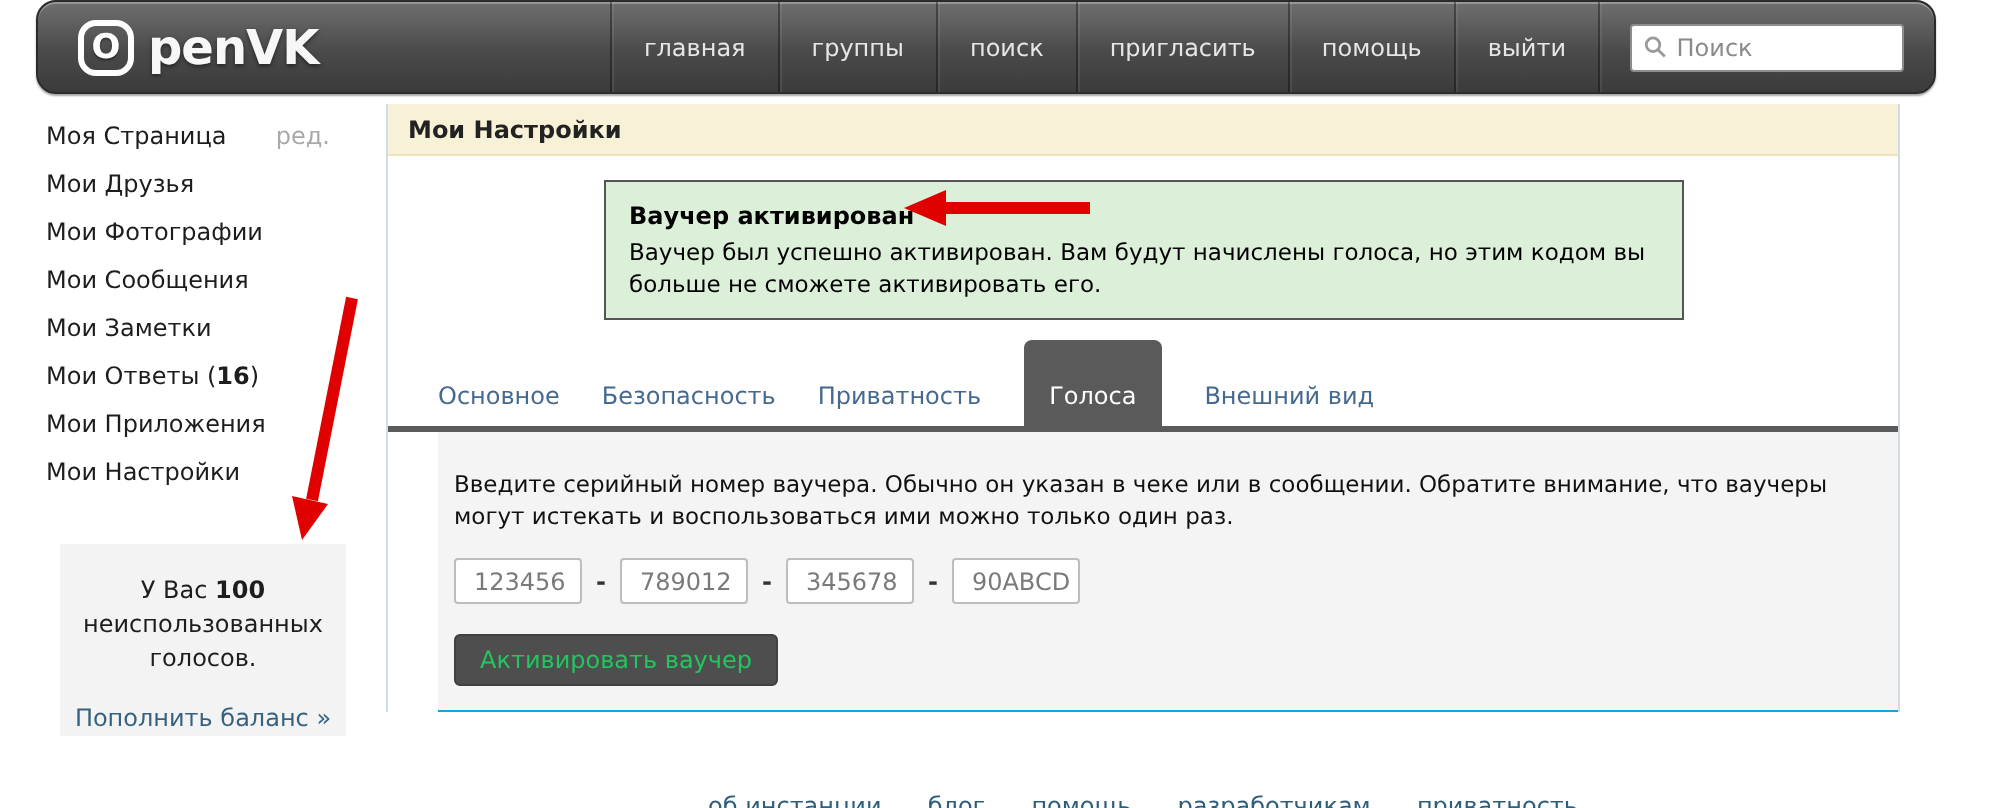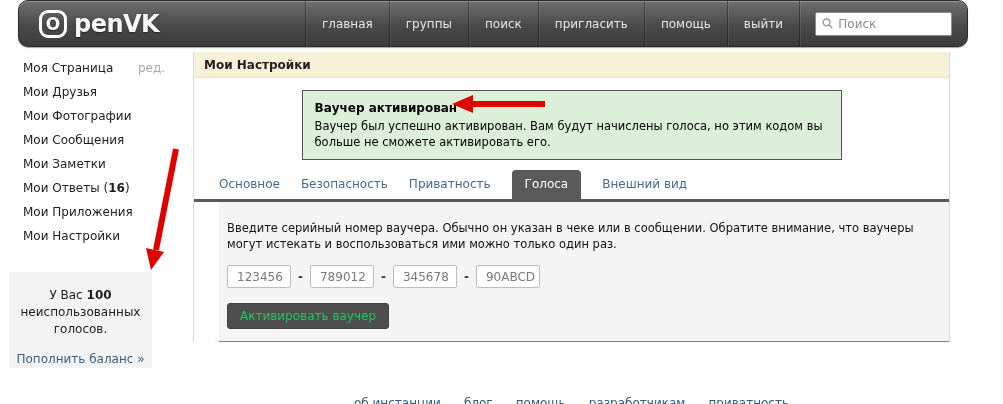--- a/index.html
+++ b/index.html
@@ -43,21 +43,21 @@
     font-family:"DejaVu Sans", sans-serif; color:#444; background:transparent; }
   .searchbox input::placeholder { color:#8a8a8a; }
 
   
   .sidebar { position:absolute; left:23px; top:62px; width:142px; font-size:12px; }
   .side-item { display:flex; justify-content:space-between; margin-bottom:11px;
     height:13px; line-height:13px; }
   .side-link { color:#1d1d1d; cursor:pointer; white-space:nowrap; }
   .side-edit { color:#a9a9a9; cursor:pointer; }
   .balance-box {
-    position:absolute; left:9px; top:272px; width:143px; height:96px;
+    position:absolute; left:30px; top:272px; width:143px; height:96px;
     background:#f3f3f3; text-align:center; font-size:12px; color:#1d1d1d;
     padding-top:15px; line-height:17px;
   }
   .balance-link { display:block; margin-top:13px; color:#36627f; cursor:pointer; }
 
   
   .main {
     position:absolute; left:193px; top:52px; width:757px;
     border-left:1px solid #d2dce4; border-right:1px solid #d2dce4;
     background:#fff;
@@ -72,21 +72,21 @@
     padding:9px 12px; font-size:11.5px; color:#000; line-height:16px;
   }
   .msg-title { font-weight:bold; font-size:12px; margin-bottom:2px; }
 
   .tabs {
     display:flex; align-items:flex-end; gap:21px; padding-left:25px;
     border-bottom:3px solid #5a5a5a; margin-top:10px;
   }
   .tab { font-size:12px; color:#46698f; padding:7px 0 8px; cursor:pointer; white-space:nowrap; }
   .tab.active {
-    background:#5a5a5a; color:#fff; padding:7px 13px 8px;
+    background:#5a5a5a; color:#fff; padding:21px 13px 8px;
     border-radius:4px 4px 0 0; font-weight:normal;
   }
 
   .tab-content {
     background:#f4f4f4; border-bottom:1px solid #0ea5e9;
     padding:18px 8px 12px 8px;
     margin-left:25px;
   }
   .voucher-text { font-size:11.5px; color:#111; line-height:16px; max-width:747px; }
   .voucher-row { margin-top:13px; display:flex; align-items:center; gap:7px; }

